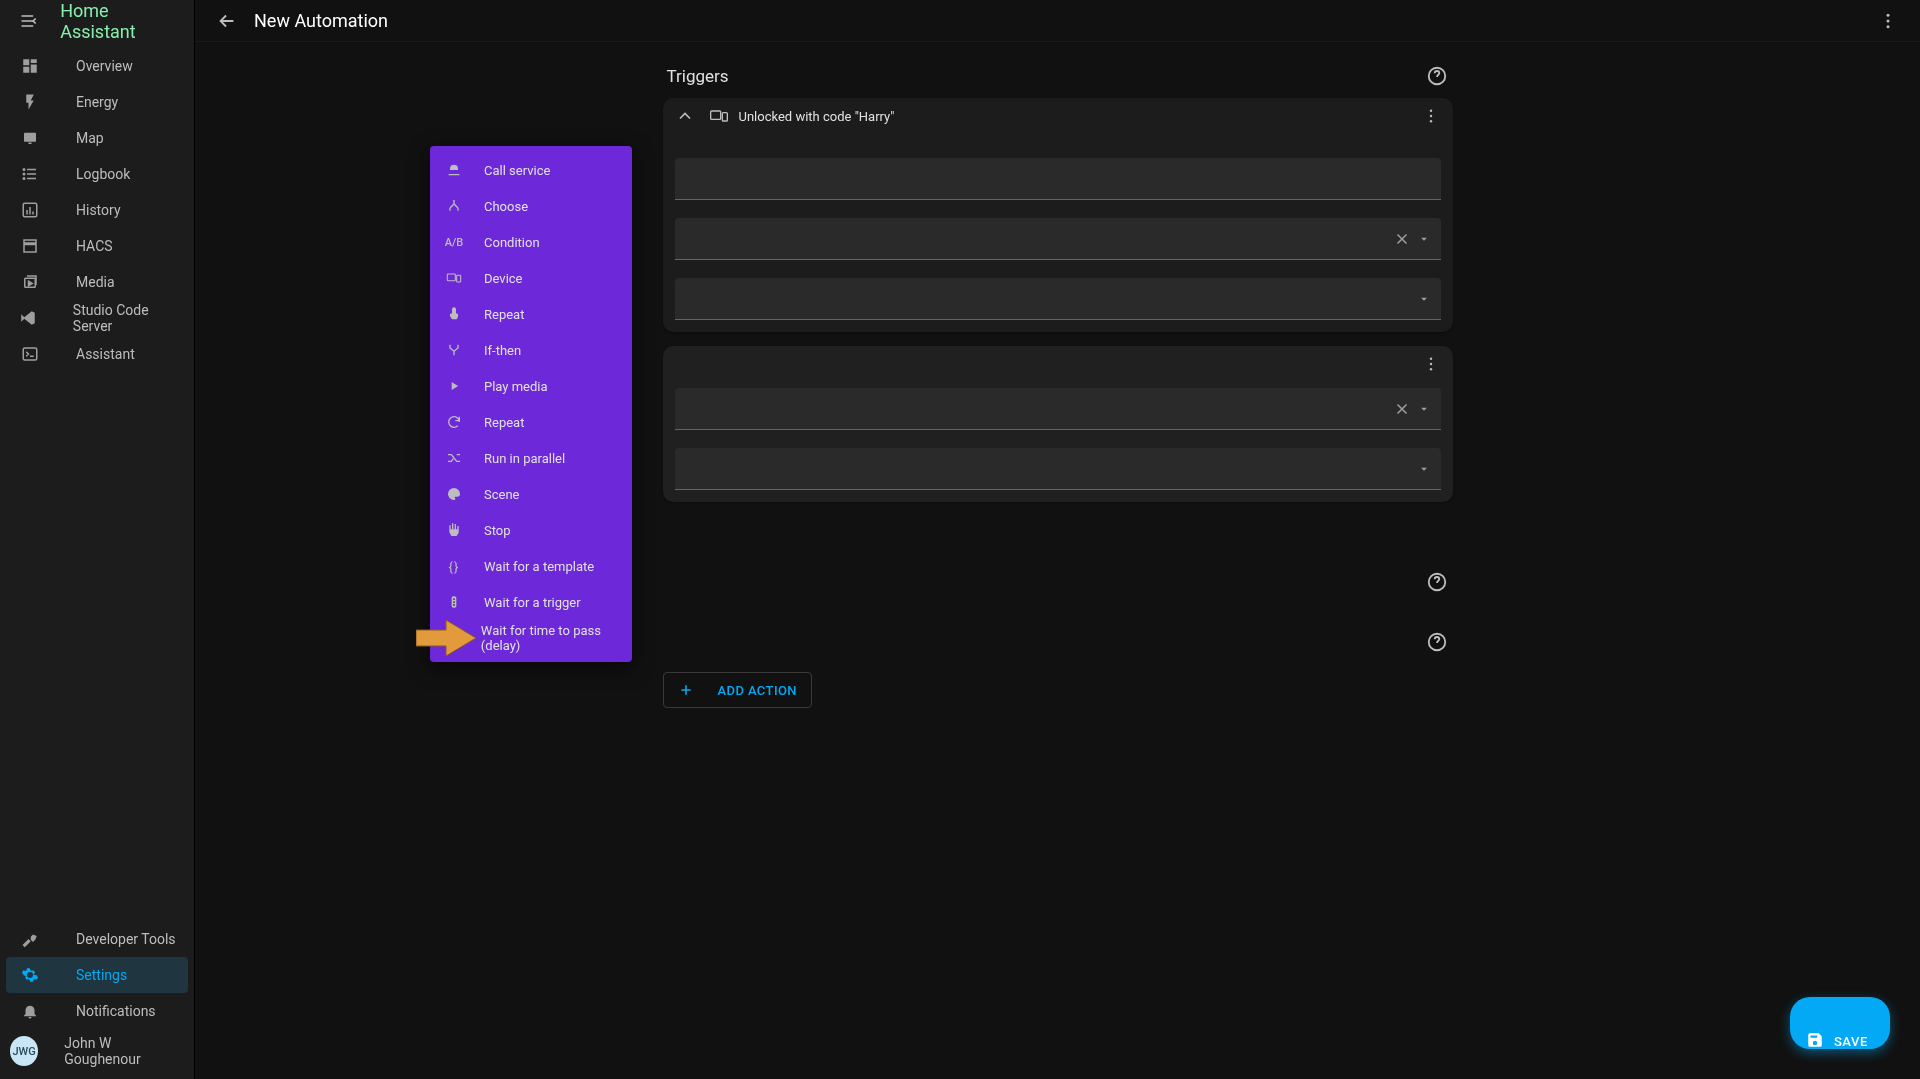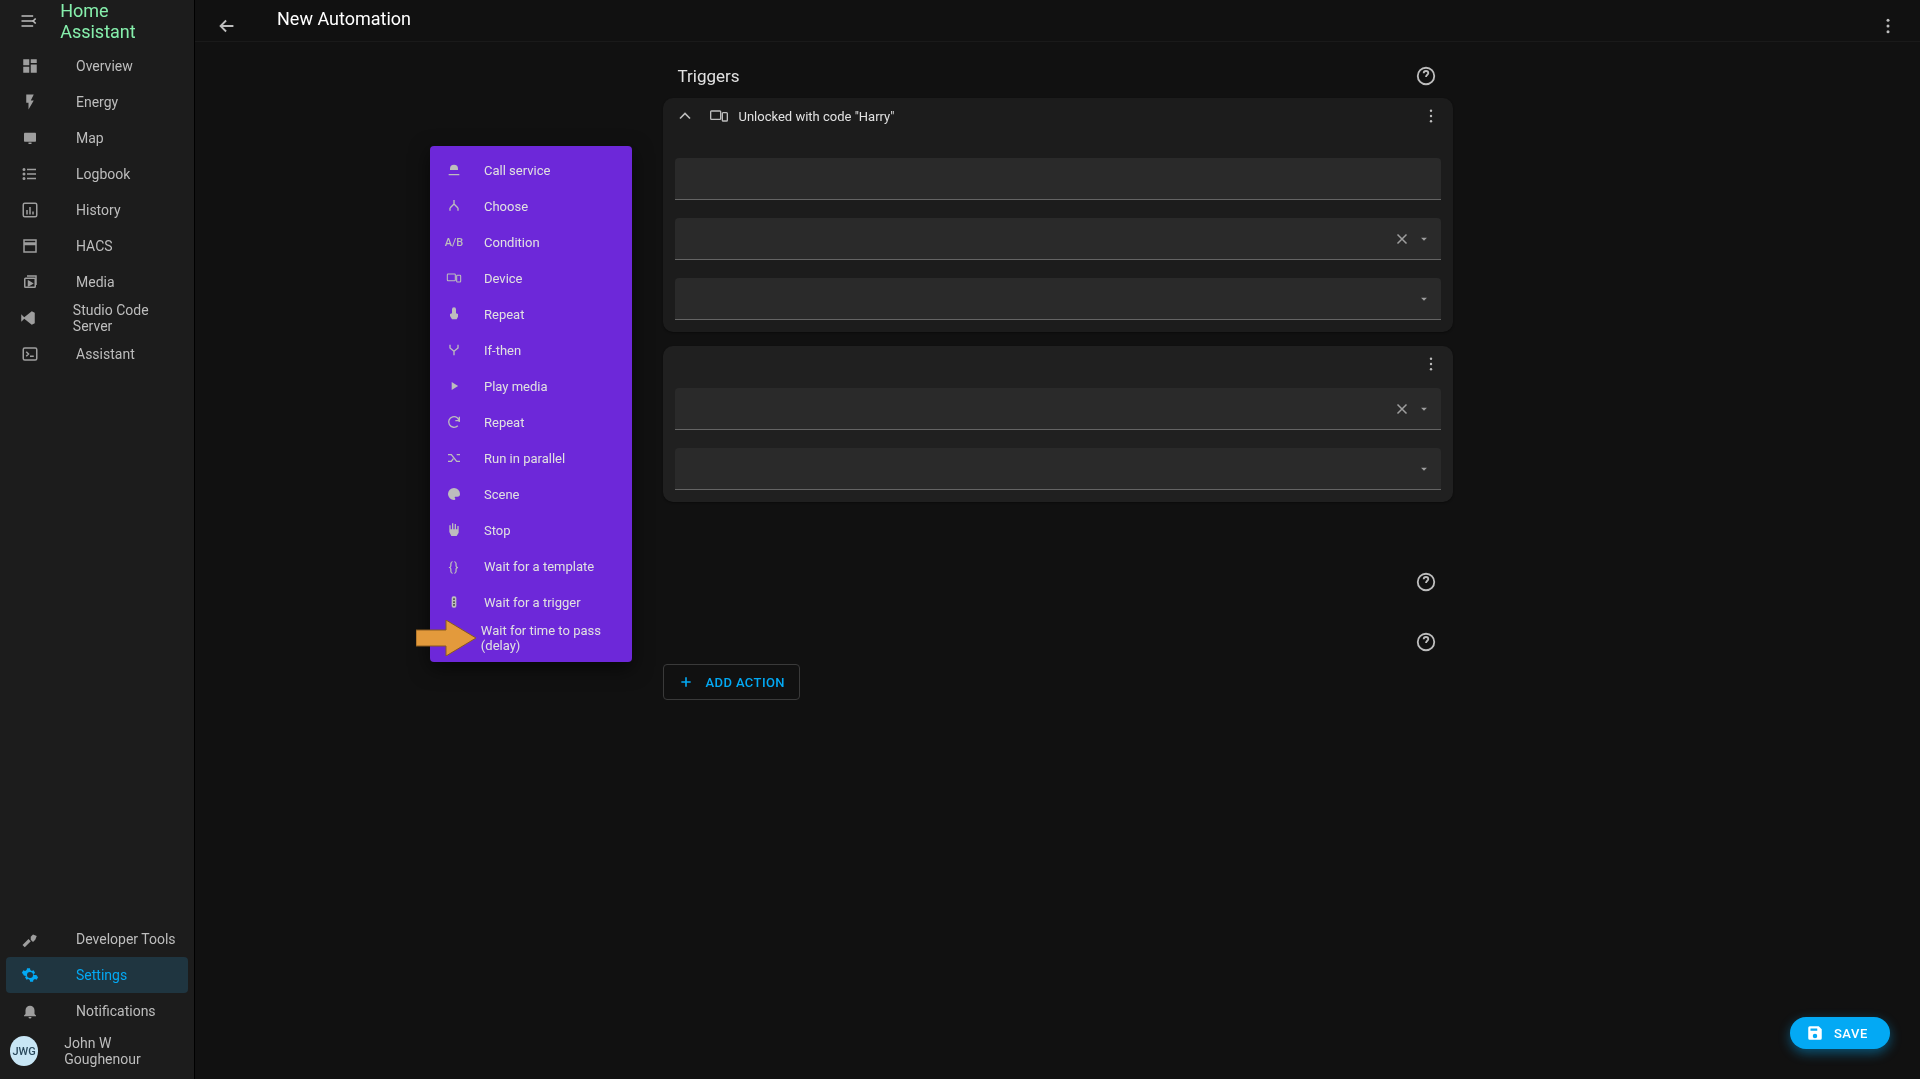--- a/index.html
+++ b/index.html
@@ -25,54 +25,54 @@
   .sb-list{flex:1;overflow:auto;padding-top:6px}
   .sb-item{display:flex;align-items:center;height:36px;padding:0 12px;gap:34px;color:#bdbdbd;cursor:pointer;border-radius:4px;margin:0 6px}
   .sb-item .icn{width:24px;display:flex;justify-content:center;color:#9e9e9e}
   .sb-item.active{color:var(--accent);background:#1f3540}
   .sb-item.active .icn{color:var(--accent)}
   .sb-bottom{padding:6px 0;border-top:0 solid #000}
   .sb-user{display:flex;align-items:center;height:44px;padding:0 10px;gap:26px;color:#bdbdbd;cursor:pointer}
   .avatar{width:30px;height:30px;border-radius:50%;background:#c8e6f5;color:#2a495c;font-size:11px;font-weight:500;display:flex;align-items:center;justify-content:center}
 
   
-  .appbar{position:absolute;left:var(--sidebar-w);right:0;top:0;height:42px;display:flex;padding:8px 14px;gap:32px; background:var(--bg);border-bottom:1px solid rgba(255,255,255,.04)}
+  .appbar{position:absolute;left:var(--sidebar-w);right:0;top:0;height:42px;display:flex;align-items:center;padding:0 14px;gap:9px; background:var(--bg);border-bottom:1px solid rgba(255,255,255,.04)}
   .appbar .title{font-size:18px;color:#fff}
   .appbar .spacer{flex:1}
   .iconbtn{width:36px;height:36px;display:flex;align-items:center;justify-content:center;color:#bdbdbd;border-radius:50%;cursor:pointer}
 
   
   .content{position:absolute;left:var(--sidebar-w);right:0;top:42px;bottom:0;overflow:auto}
   .center{max-width:790px;margin:0 auto;padding:16px 0 120px}
-  .section-head{display:flex;align-items:center;justify-content:space-between;margin:6px 15px 10px}
+  .section-head{display:flex;align-items:center;justify-content:space-between;margin:6px 4px 10px}
   .section-title{font-size:17px;color:#e1e1e1}
   .help{width:24px;height:24px;border-radius:50%;color:#bdbdbd;cursor:pointer;display:flex;align-items:center;justify-content:center}
   .card{background:var(--panel);border-radius:10px;margin-bottom:14px;box-shadow:0 1px 2px rgba(0,0,0,.4)}
   .card-head{display:flex;align-items:center;height:36px;padding:0 8px;gap:10px;color:#e1e1e1}
   .card-head .label{font-size:13px}
   .card-head .spacer{flex:1}
   .card-body{padding:6px 12px 12px}
   .field{background:var(--input);height:42px;border-bottom:1px solid var(--input-border);border-radius:4px 4px 0 0;margin-top:18px;display:flex;align-items:center;padding:0 10px;color:#bdbdbd;position:relative}
   .field .val{flex:1;color:#e1e1e1}
   .field .chev{color:#9e9e9e}
   .field .clear{color:#9e9e9e;margin-right:6px;cursor:pointer}
   .card2{background:var(--panel2)}
 
-  .add-btn{display:inline-flex;align-items:center;height:36px;padding:0 14px;gap:12px;color:var(--accent);border:1px solid #3a3a3a;border-radius:4px;background:transparent;font-size:13px;font-weight:500;letter-spacing:.4px;cursor:pointer;margin-top:0}
+  .add-btn{display:inline-flex;align-items:center;height:36px;padding:0 14px;gap:24px;color:var(--accent);border:1px solid #3a3a3a;border-radius:4px;background:transparent;font-size:13px;font-weight:500;letter-spacing:.4px;cursor:pointer;margin-top:8px}
 
   
   .menu{position:absolute;left:430px;top:146px;width:202px;background:#6d28d9;border-radius:4px;box-shadow:0 6px 20px rgba(0,0,0,.6);padding:6px 0;z-index:50}
   .menu-item{display:flex;align-items:center;height:36px;padding:0 14px;gap:20px;color:#e1e1e1;font-size:13px;cursor:pointer}
   .menu-item .mi-icn{width:20px;display:flex;justify-content:center;color:#bdbdbd}
 
   
   .arrow{position:absolute;left:416px;top:620px;z-index:60;pointer-events:none}
 
   
-  .fab{position:absolute;right:30px;bottom:30px;height:32px;padding:0 22px 0 16px;border-radius:20px;background:var(--accent);color:#002235;font-weight:500;letter-spacing:.6px;display:flex;align-items:center;gap:10px;cursor:pointer;box-shadow:0 4px 12px rgba(3,169,244,.45)}
+  .fab{position:absolute;right:30px;bottom:30px;height:52px;padding:0 22px 0 16px;border-radius:20px;background:var(--accent);color:#002235;font-weight:500;letter-spacing:.6px;display:flex;align-items:flex-end;gap:10px;cursor:pointer;box-shadow:0 4px 12px rgba(3,169,244,.45)}
   .fab span{color:#fff;font-size:13px}
   .fab svg{color:#fff}
 </style>
 </head>
 <body>
 
 <div class="sidebar">
   <div class="sb-head">
     <span class="iconbtn">
       <svg width="20" height="20" viewBox="0 0 24 24" fill="none" stroke="currentColor" stroke-width="2">

